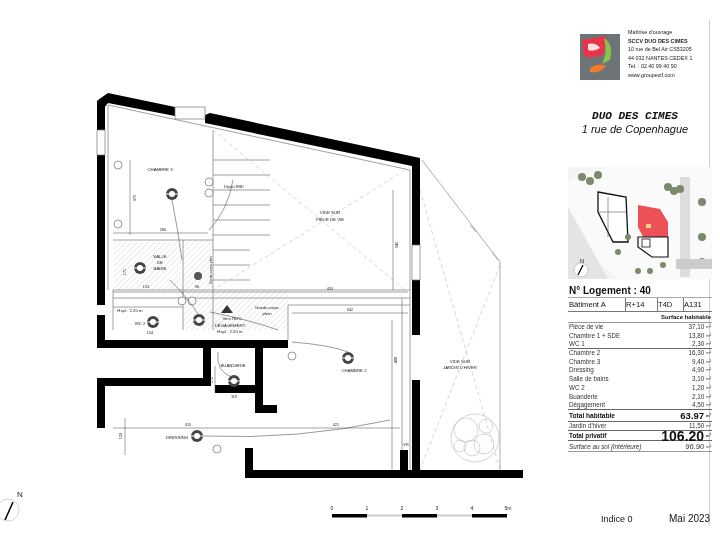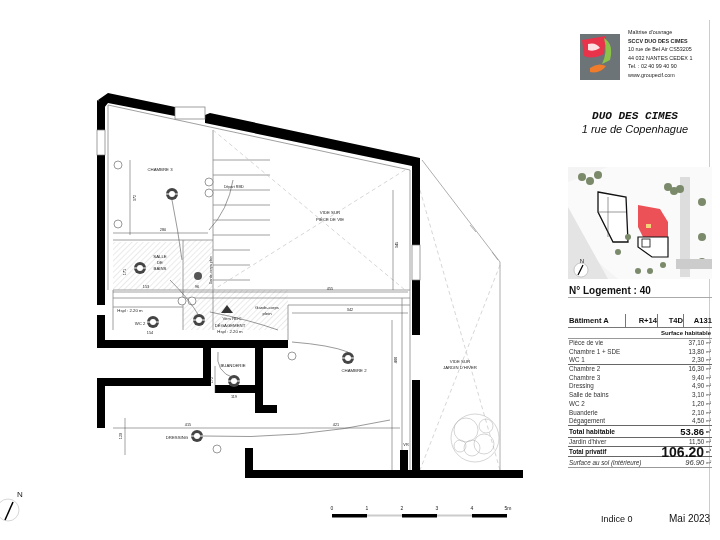--- a/index.html
+++ b/index.html
@@ -15,22 +15,22 @@
   .moa { position: absolute; left: 68px; top: 28px; font-size: 5.4px; line-height: 8.6px; color: #222; }
   .moa .b { font-weight: bold; }
 
   .proj { position: absolute; left: 0; top: 110px; width: 150px; text-align: center; font-style: italic; font-size: 11px; line-height: 12.5px; }
   .proj .t { font-weight: bold; font-family: Liberation Mono, monospace; }
 
   .situation { position: absolute; left: 8px; top: 167px; width: 144px; height: 112px; }
 
   .lot { position: absolute; left: 8px; top: 285px; width: 144px; font-size: 6.3px; }
   .lot .hdr { font-weight: bold; font-size: 10px; height: 13px; border-bottom: 1px solid #aaa; padding-left: 1px; line-height: 12px; }
-  .lot .bat { display: flex; height: 14px; border-bottom: 1px solid #777; font-weight: bold; font-size: 7.6px; line-height: 14px; margin-top: 16px; }
-  .lot .bat span { text-align: right; border-right: 1px solid #777; }
+  .lot .bat { display: flex; height: 14px; border-bottom: 1px solid #777; font-weight: normal; font-size: 7.6px; line-height: 14px; }
+  .lot .bat span { text-align: left; border-right: 1px solid #777; }
   .lot .bat span:last-child { border-right: 0; }
   .lot .sh { text-align: right; font-weight: bold; font-size: 6px; height: 11px; line-height: 11px; border-bottom: 1px solid #999; padding-right: 1px; }
   .lot .row { display: flex; justify-content: space-between; height: 8.7px; line-height: 8.7px; padding: 0 1px; color: #333; }
   .lot .row.sep { border-bottom: 1px solid #666; }
   .lot .unit { font-size: 4px; vertical-align: top; margin-left: 2px; }
   .lot .tot { display: flex; justify-content: space-between; font-weight: bold; height: 12px; line-height: 12px; border-bottom: 1px solid #666; padding: 0 1px; font-size: 6.6px; }
   .lot .tot .v { font-size: 9.5px; }
   .lot .tot2 { display: flex; justify-content: space-between; font-weight: bold; height: 10px; line-height: 10px; border-bottom: 1px solid #666; padding: 0 1px; }
   .lot .tot2 .v { font-size: 14px; }
   .lot .sol { display: flex; justify-content: space-between; font-style: italic; height: 11px; line-height: 11px; border-bottom: 1px solid #999; padding: 0 1px; color: #333; }
@@ -376,21 +376,21 @@
         <span>Buanderie</span>
         <span><span>2,10</span><span class="unit">m²</span></span>
       </div>
     <div class="row sep">
         <span>Dégagement</span>
         <span><span>4,50</span><span class="unit">m²</span></span>
       </div>
 
     <div class="tot">
         <span>Total habitable</span>
-        <span><span class="v">53.86</span><span class="unit">m²</span></span>
+        <span><span class="v">63.97</span><span class="unit">m²</span></span>
       </div>
     <div class="row sep">
         <span>Jardin d'hiver</span>
         <span><span>11,50</span><span class="unit">m²</span></span>
       </div>
     <div class="tot2">
         <span>Total privatif</span>
         <span><span class="v">106.20</span><span class="unit">m²</span></span>
       </div>
     <div class="sol">

